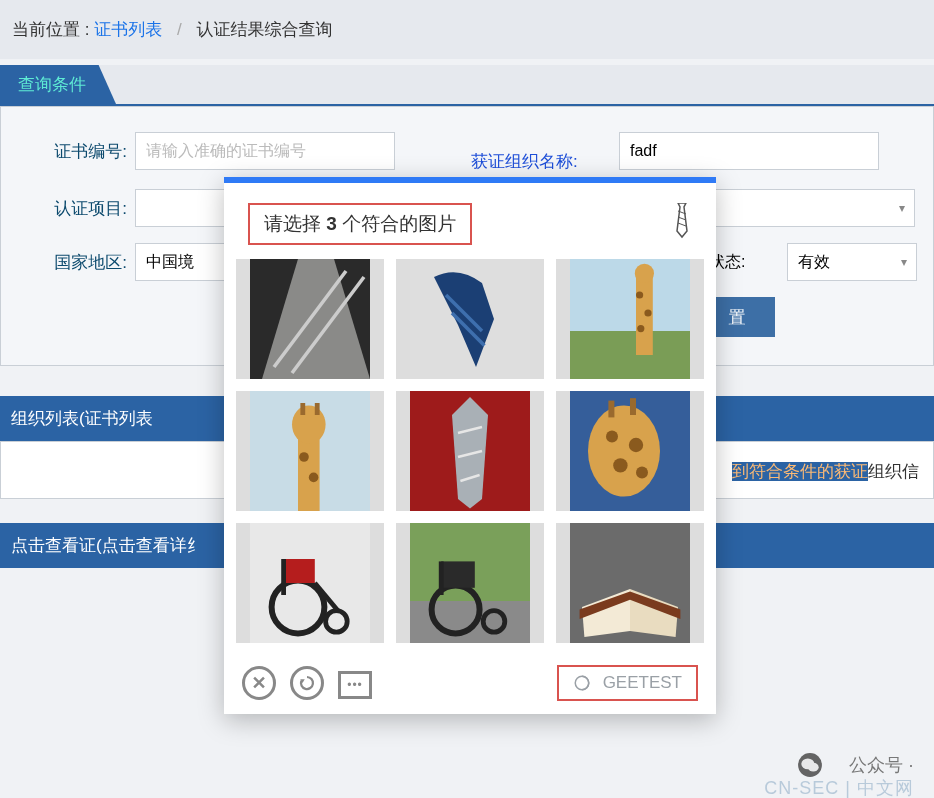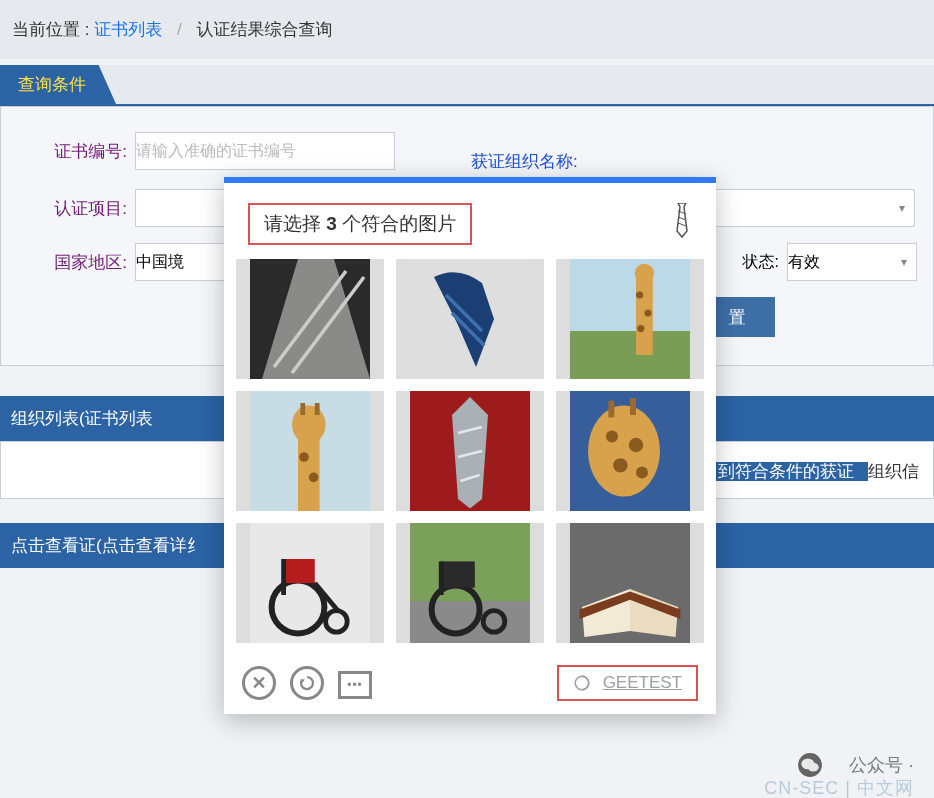--- a/index.html
+++ b/index.html
@@ -24,21 +24,21 @@
   .breadcrumb .sep { color: #aaa; margin: 0 10px; }
 
   
   .section-tab-wrap {
     border-bottom: 2px solid #2b63a4;
     background: #e6e9ee;
     margin-top: 6px;
   }
   .section-tab {
     background: #2b63a4;
-    color: #fde047;
+    color: #5eead4;
     display: inline-block;
     padding: 8px 18px;
     font-size: 17px;
     clip-path: polygon(0 0, 85% 0, 100% 100%, 0 100%);
     padding-right: 30px;
   }
 
   
   .panel {
     border: 1px solid #c9cfd6;
@@ -47,35 +47,35 @@
   }
   .form-row {
     display: flex;
     align-items: center;
     margin-bottom: 16px;
     gap: 8px;
   }
   .label {
     width: 110px;
     text-align: right;
-    color: #701a75;
+    color: #0c4a6e;
     font-size: 17px;
   }
   .label2 {
     width: 140px;
     text-align: left;
     color: #1d4ed8;
     font-size: 17px;
     margin-top: 21px;
   }
   .input, .select {
     border: 1px solid #c9cfd6;
     background: #fff;
     height: 38px;
-    padding: 0 0;
+    padding: 0 10px;
     font-size: 16px;
     outline: none;
   }
   .input::placeholder { color: #bbb; }
   .select {
     appearance: none;
     background: #fff;
     padding-right: 28px;
     position: relative;
   }
@@ -110,21 +110,21 @@
     border: 1px solid #2b63a4;
   }
 
   .result-box {
     border: 1px solid #c9cfd6;
     background: #fff;
     padding: 18px 14px;
     font-size: 17px;
     color: #333;
   }
-  .hl { background: #2b63a4; color:#ffffff; padding:0 14px;}
+  .hl { background: #2b63a4; color:#fdba74; padding:0 0;}
 
   
   .modal {
     position: absolute;
     left: 224px;
     top: 177px;
     width: 492px;
     background: #fff;
     border-top: 6px solid #2f7af6;
     box-shadow: 0 6px 24px rgba(0,0,0,0.25);
@@ -185,21 +185,21 @@
     color:#888; font-size:12px; cursor:pointer;
     letter-spacing: 1px;
     align-self: center;
     margin-top: 3px;
   }
   .geetest {
     border: 2px solid #d9534f;
     padding: 6px 14px;
     color: #9aa0a6;
     font-size: 17px;
-    display:flex; align-items:center; gap:12px;text-decoration:underline;
+    display:flex; align-items:center; gap:12px;
   }
   .geetest svg { width:18px; height:18px; }
 
   
   .wm {
     position: absolute;
     right: 20px;
     bottom: 20px;
     color: #6b6b6b;
     font-size: 18px;
@@ -231,36 +231,37 @@
 <div class="section-tab-wrap">
   <div class="section-tab">查询条件</div>
 </div>
 
 <div class="panel">
   <div class="form-row">
     <div class="label">证书编号:</div>
     <input class="input" style="width: 260px;" placeholder="请输入准确的证书编号">
     <div style="flex:0 0 60px"></div>
     <div class="label2">获证组织名称:</div>
+    <input class="input" style="width: 260px;" value="fadf">
   </div>
 
   <div class="form-row">
     <div class="label">认证项目:</div>
     <span class="select-wrap" style="width:780px;">
       <select class="select" style="width:780px"></select>
     </span>
   </div>
 
   <div class="form-row">
     <div class="label">国家地区:</div>
     <span class="select-wrap" style="width:260px;">
       <input class="select input" style="width: 260px;" value="中国境">
     </span>
     <div style="flex:1"></div>
-    <div style="width:70px;text-align:right">状态:</div>
+    <div style="width:70px;text-align:left">状态:</div>
     <span class="select-wrap" style="width:130px;">
       <input class="select input" style="width: 130px;" value="有效">
     </span>
   </div>
 
   <div class="form-row" style="justify-content:center; gap:20px;">
     <div style="width:520px"></div>
     <button class="btn">置</button>
   </div>
 </div>

